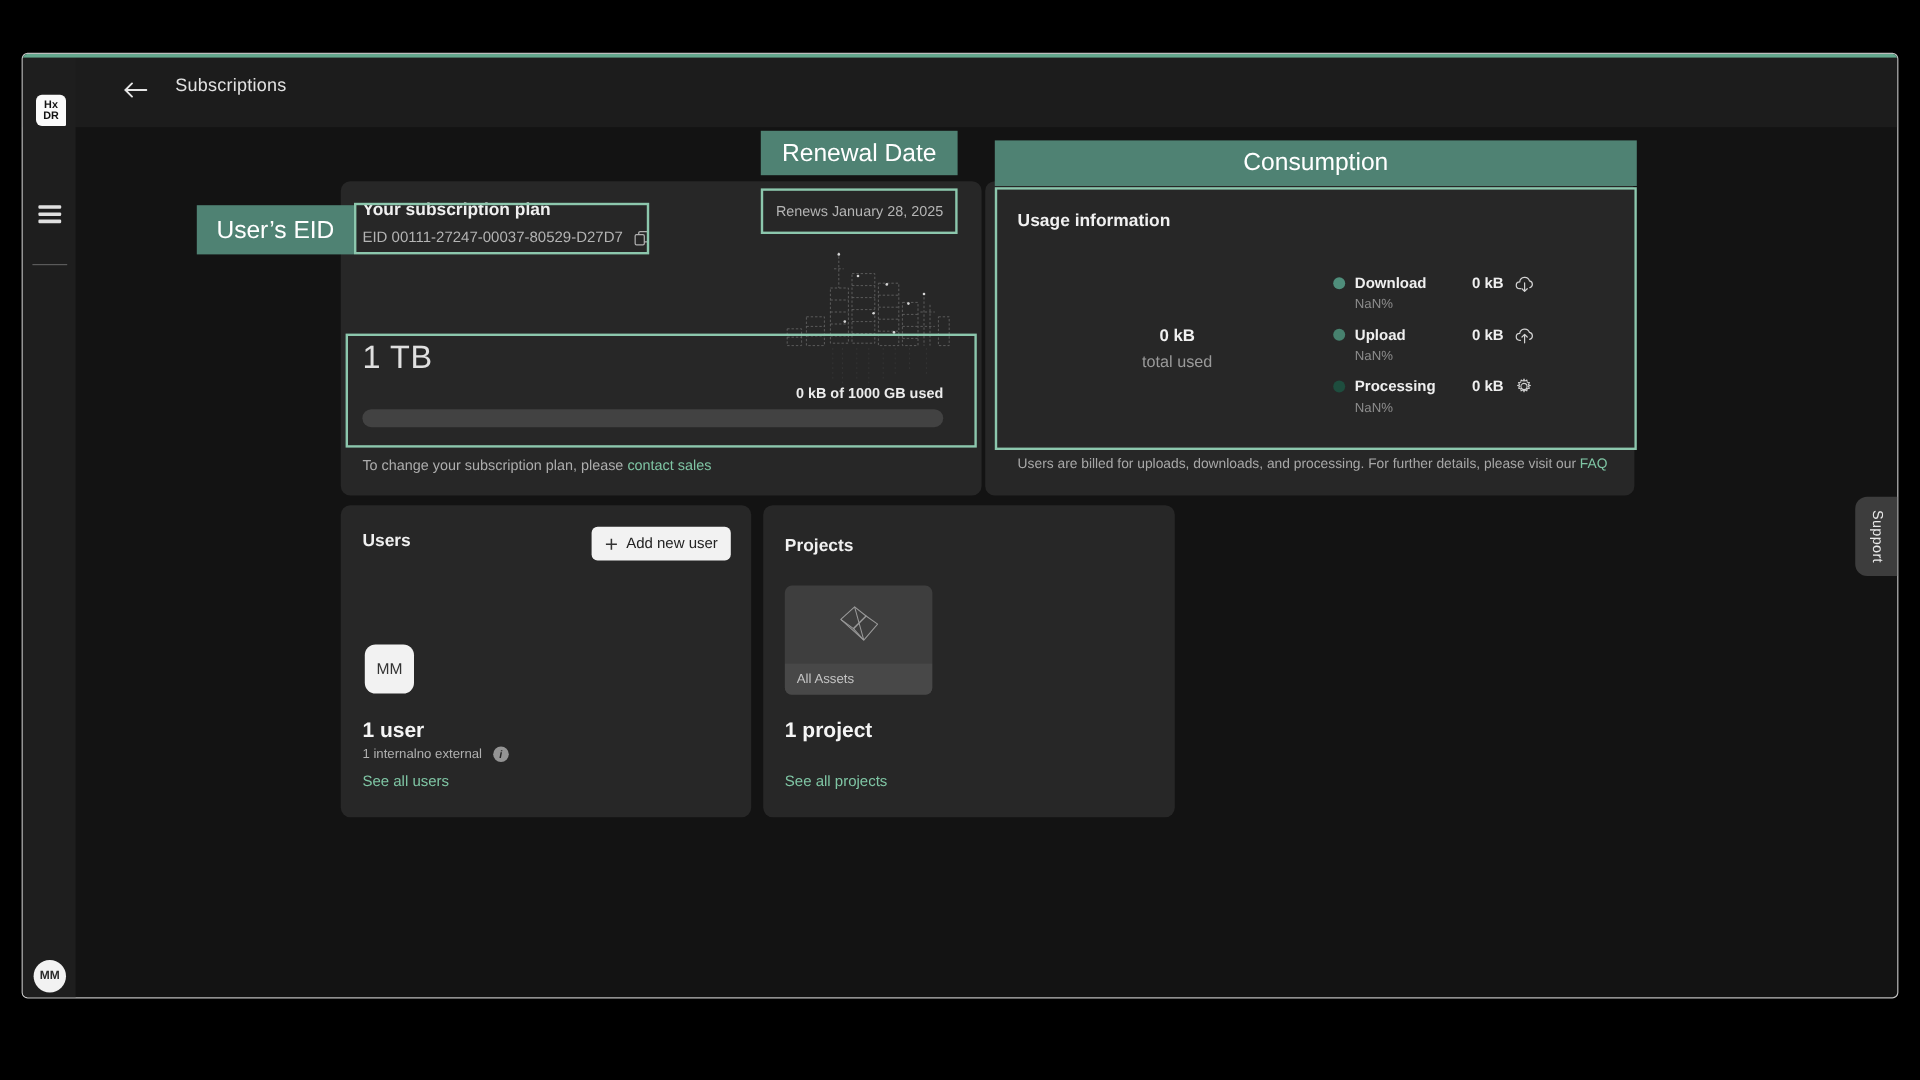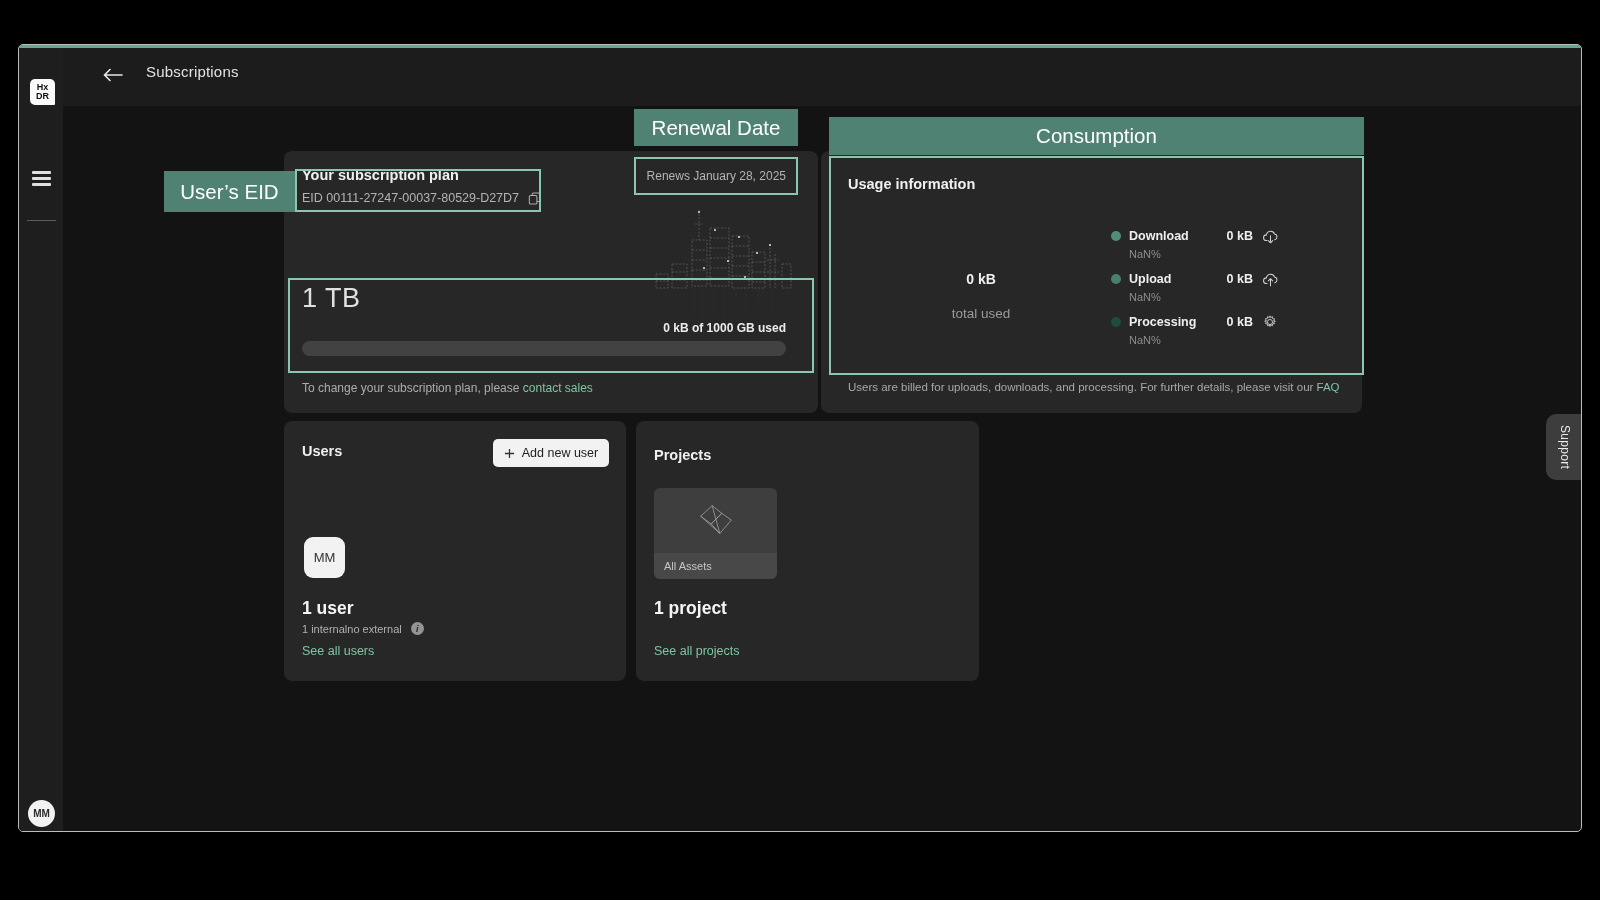--- a/index.html
+++ b/index.html
@@ -45,21 +45,21 @@
   .usage-summary { position:absolute; left:18px; right:32px; top:170px; text-align:right;
                    font-size:12px; font-weight:700; color:#ececec; }
   .progress-track { position:absolute; left:18px; top:190px; width:484px; height:15px;
                     background:#424242; border-radius:8px; }
   .card-footnote { position:absolute; left:18px; top:230px; font-size:12px; color:#adadad; }
   .link { color:#7fc5a4; cursor:pointer; }
 
   .usage-info-title { position:absolute; left:27px; top:25px; }
   .donut-center { position:absolute; left:60px; top:120px; width:200px; text-align:center; }
   .donut-center .val { font-size:14px; font-weight:700; color:#f0f0f0; }
-  .donut-center .lbl { font-size:13.5px; color:#9a9a9a; margin-top:19px; }
+  .donut-center .lbl { font-size:13.5px; color:#9a9a9a; margin-top:7px; }
   .legend { position:absolute; left:290px; top:77px; width:168px; }
   .legend-row { position:absolute; left:0; width:168px; }
   .legend-line1 { display:flex; align-items:center; gap:8px; }
   .dot { width:10px; height:10px; border-radius:50%; flex:0 0 auto; }
   .legend-label { font-size:12.5px; font-weight:700; color:#efefef; flex:1 1 auto; }
   .legend-value { font-size:12.5px; font-weight:700; color:#efefef; }
   .legend-icon { width:18px; height:16px; color:#d2d2d2; display:flex; align-items:center; justify-content:center; }
   .legend-pct { font-size:11px; color:#8d8d8d; margin:4px 0 0 18px; }
   .util-footnote { position:absolute; left:27px; top:230px; font-size:11.5px; color:#a8a8a8; }
 

